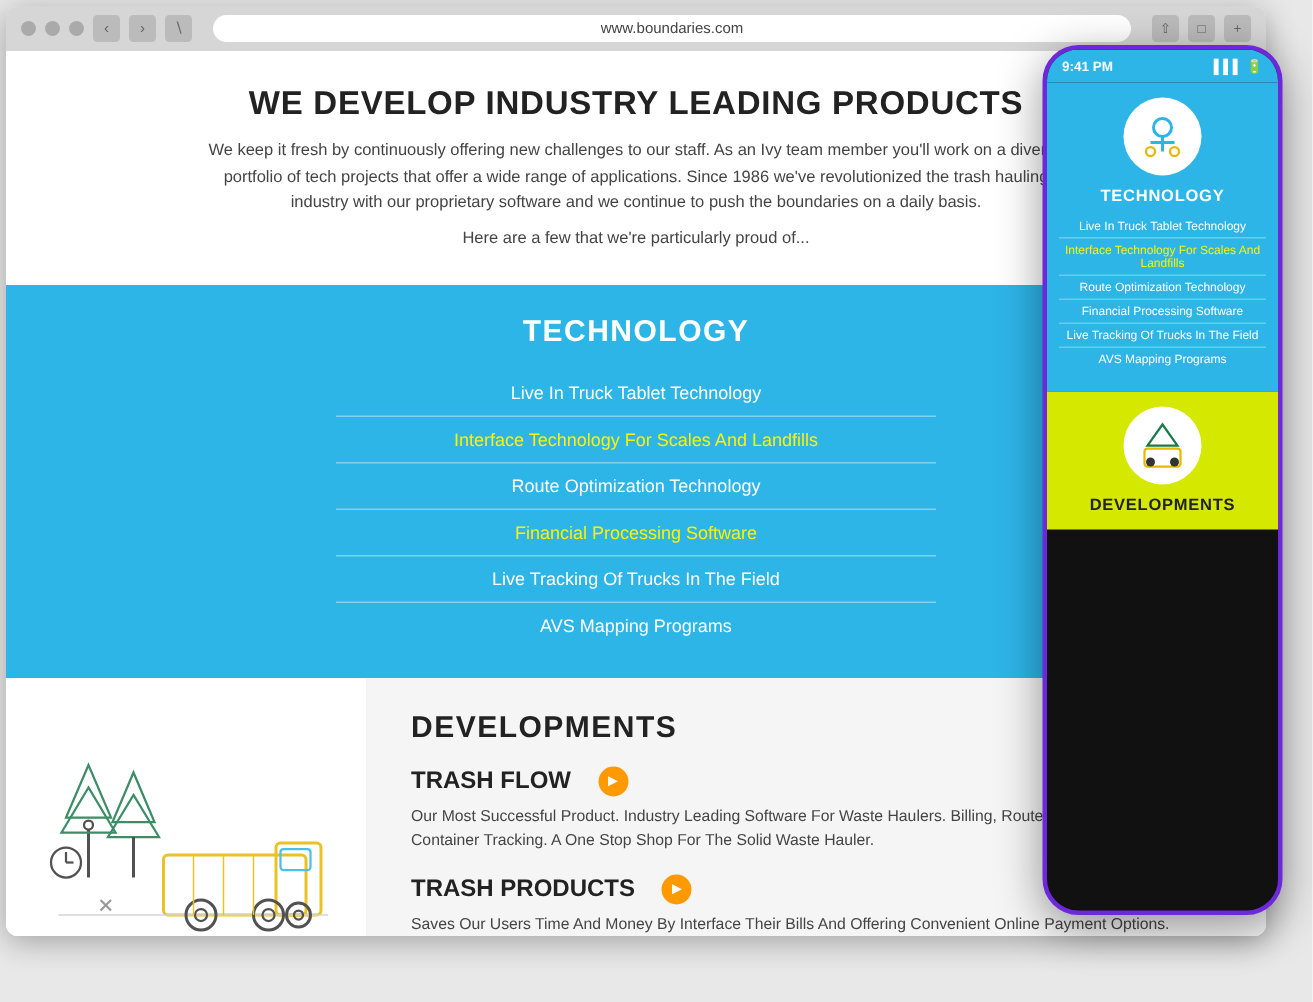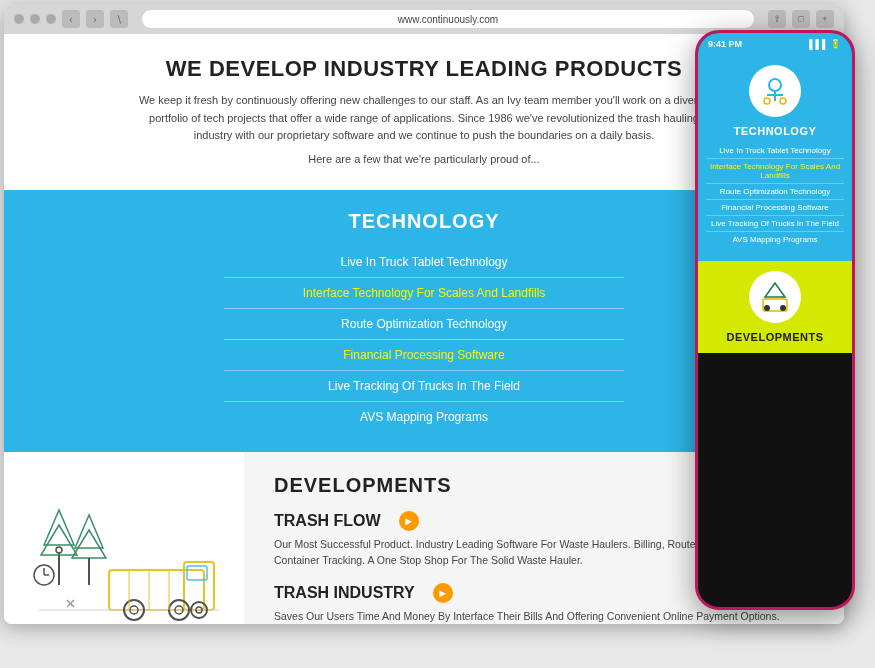--- a/index.html
+++ b/index.html
@@ -199,21 +199,21 @@
     .phone-mockup {
       width: 160px;
       height: 580px;
       background: #111;
       border-radius: 24px;
       position: absolute;
       top: 30px;
       right: 20px;
       box-shadow: 0 8px 30px rgba(0,0,0,0.4);
       overflow: hidden;
-      border: 3px solid #be185d;
+      border: 3px solid #6d28d9;
       z-index: 10;
     }
     .phone-status-bar {
       background: #2db5e8;
       height: 22px;
       display: flex;
       align-items: center;
       justify-content: space-between;
       padding: 0 10px;
       font-size: 9px;
@@ -286,21 +286,21 @@
 <div class="browser-window">
 
   <div class="browser-toolbar">
     <div class="browser-btn"></div>
     <div class="browser-btn"></div>
     <div class="browser-btn"></div>
     <div class="browser-nav-btn">‹</div>
     <div class="browser-nav-btn">›</div>
     <div class="browser-nav-btn">∖</div>
     <div class="url-bar">
-      <span>www.continuously.com</span>
+      <span>www.boundaries.com</span>
     </div>
     <div class="browser-action-btn">⇧</div>
     <div class="browser-action-btn">□</div>
     <div class="browser-action-btn">+</div>
   </div>
 
   <div class="site-content">
 
     <div class="section-header">
       <h1>WE DEVELOP INDUSTRY LEADING PRODUCTS</h1>
@@ -369,21 +369,21 @@
       <div class="developments-section">
         <h2>DEVELOPMENTS</h2>
 
         <div class="product-title">
           <span>TRASH FLOW</span>
           <div class="arrow-circle">►</div>
         </div>
         <p class="product-desc">Our Most Successful Product. Industry Leading Software For Waste Haulers. Billing, Route Management, Roll-Offs, Container Tracking. A One Stop Shop For The Solid Waste Hauler.</p>
 
         <div class="product-title">
-          <span>TRASH INDUSTRY</span>
+          <span>TRASH PRODUCTS</span>
           <div class="arrow-circle">►</div>
         </div>
         <p class="product-desc">Saves Our Users Time And Money By Interface Their Bills And Offering Convenient Online Payment Options.</p>
       </div>
     </div>
 
   </div>
 </div>
 
 <div class="phone-mockup">

